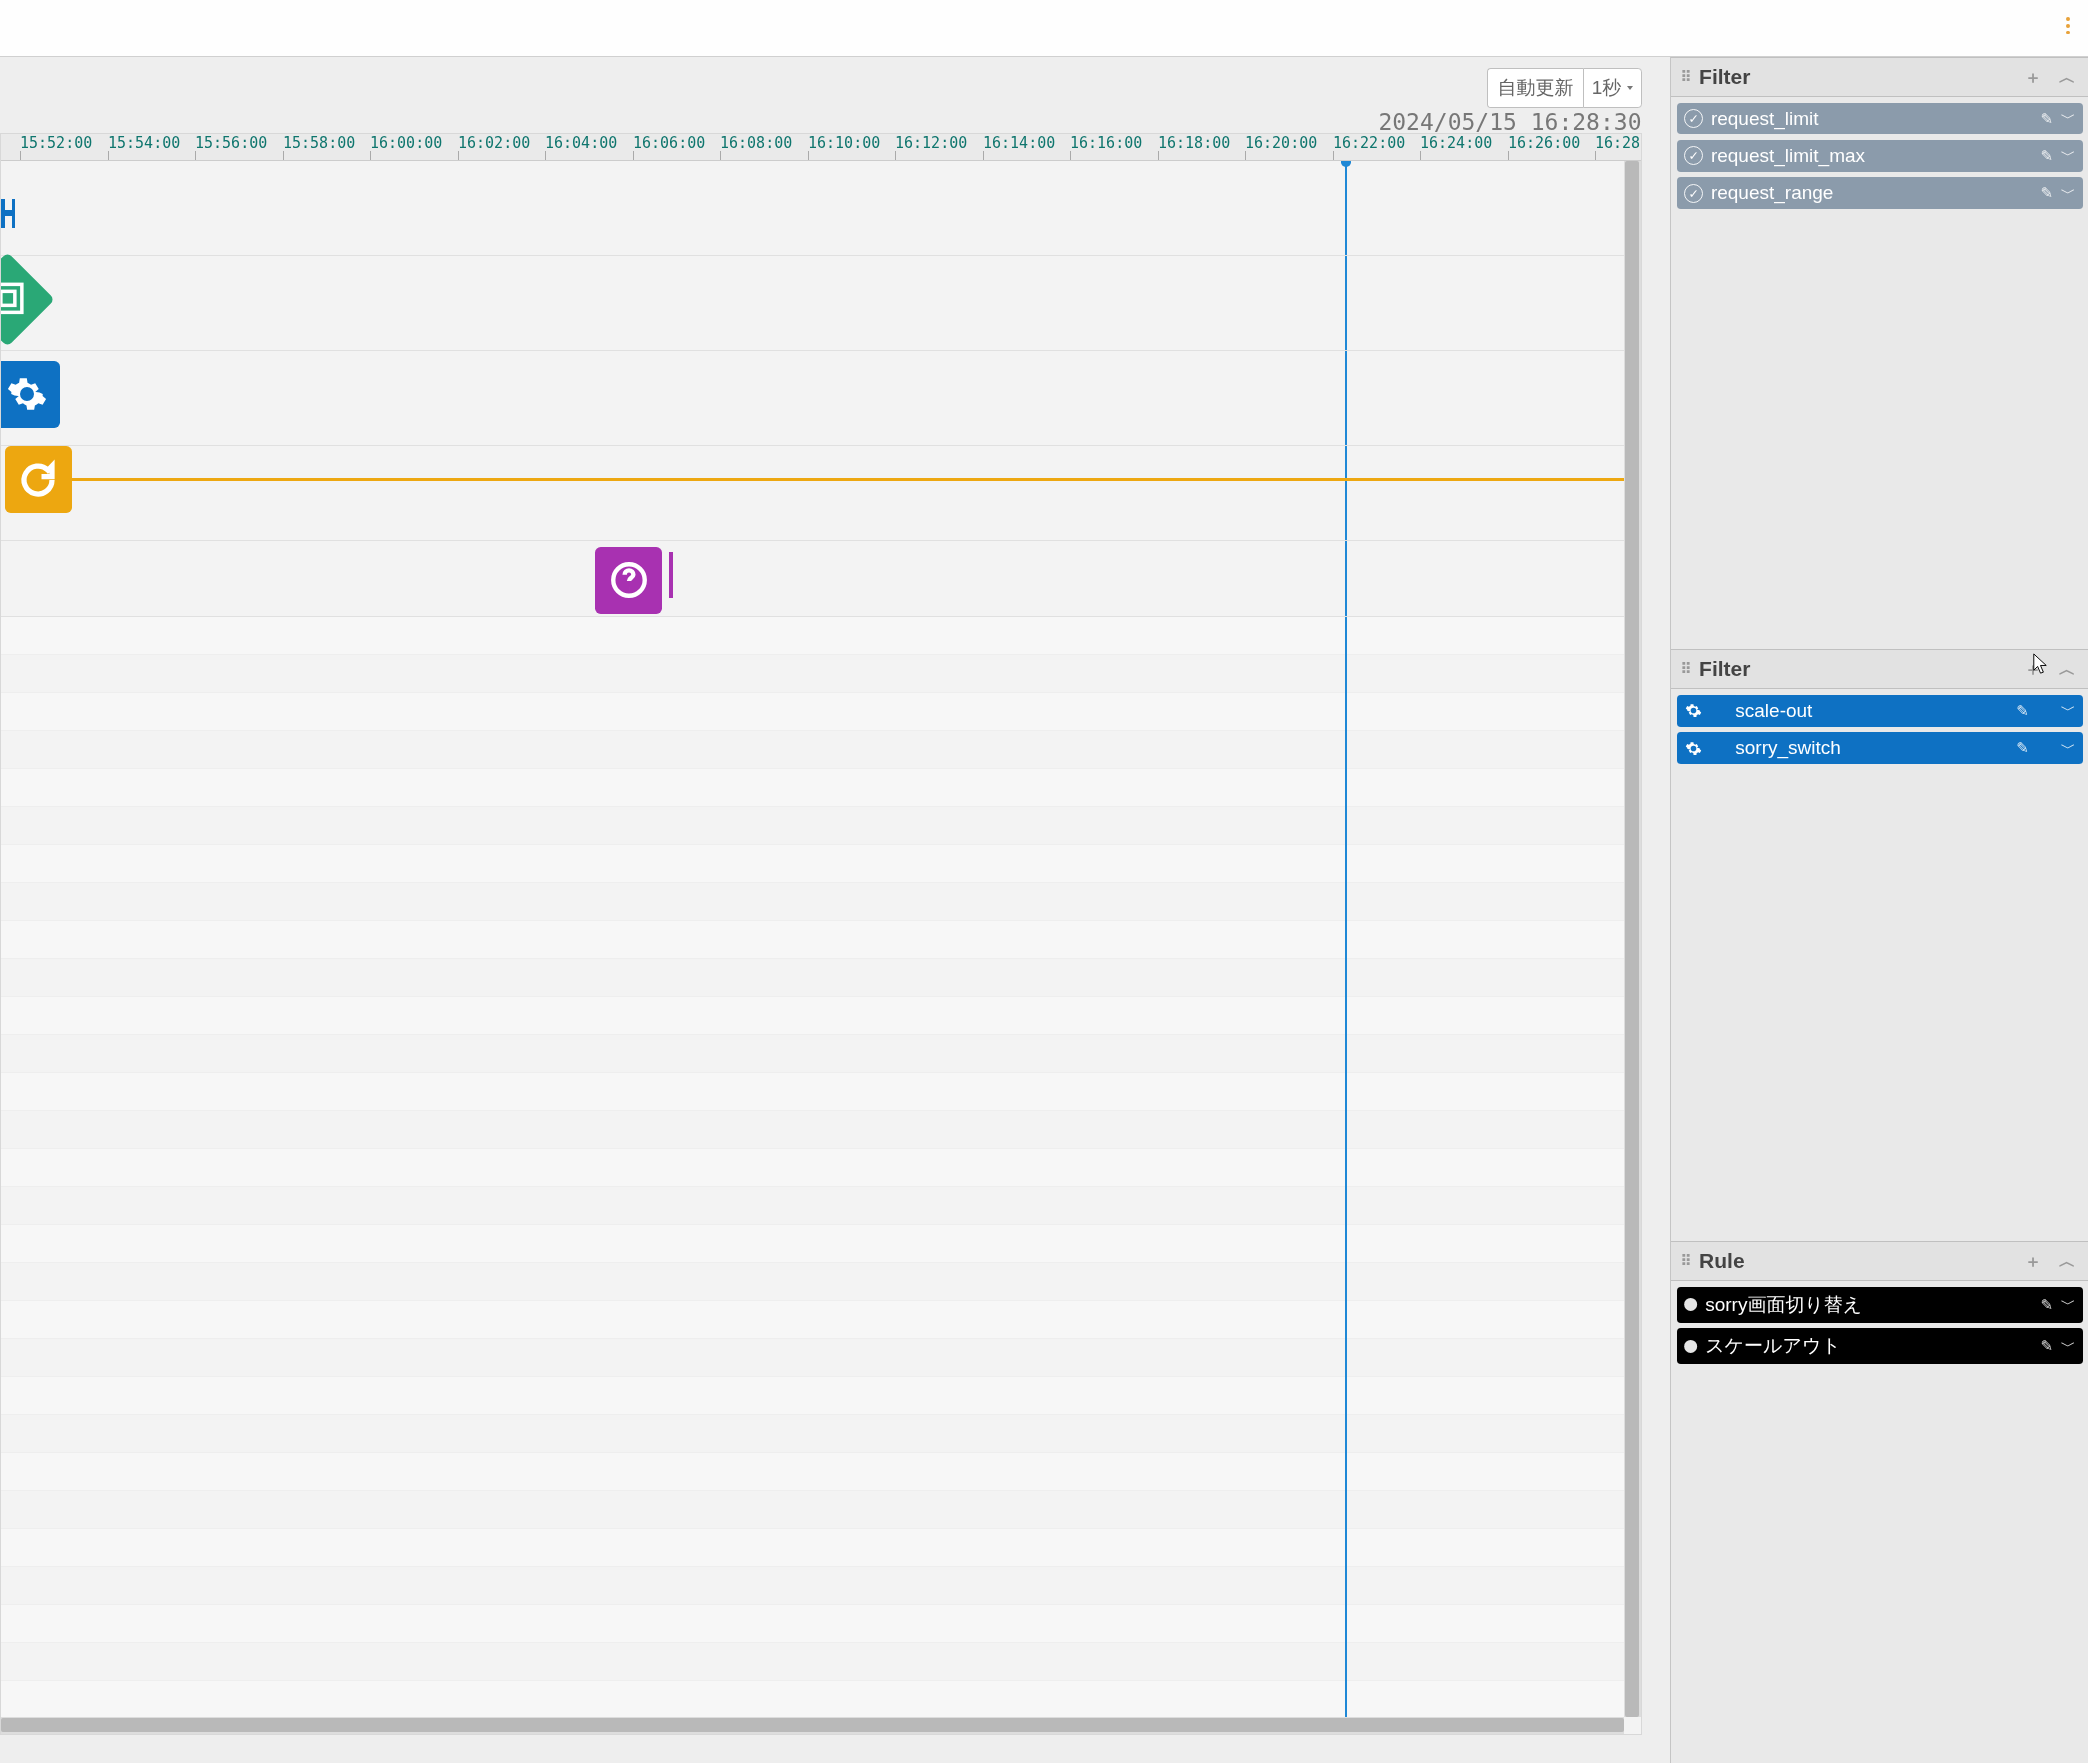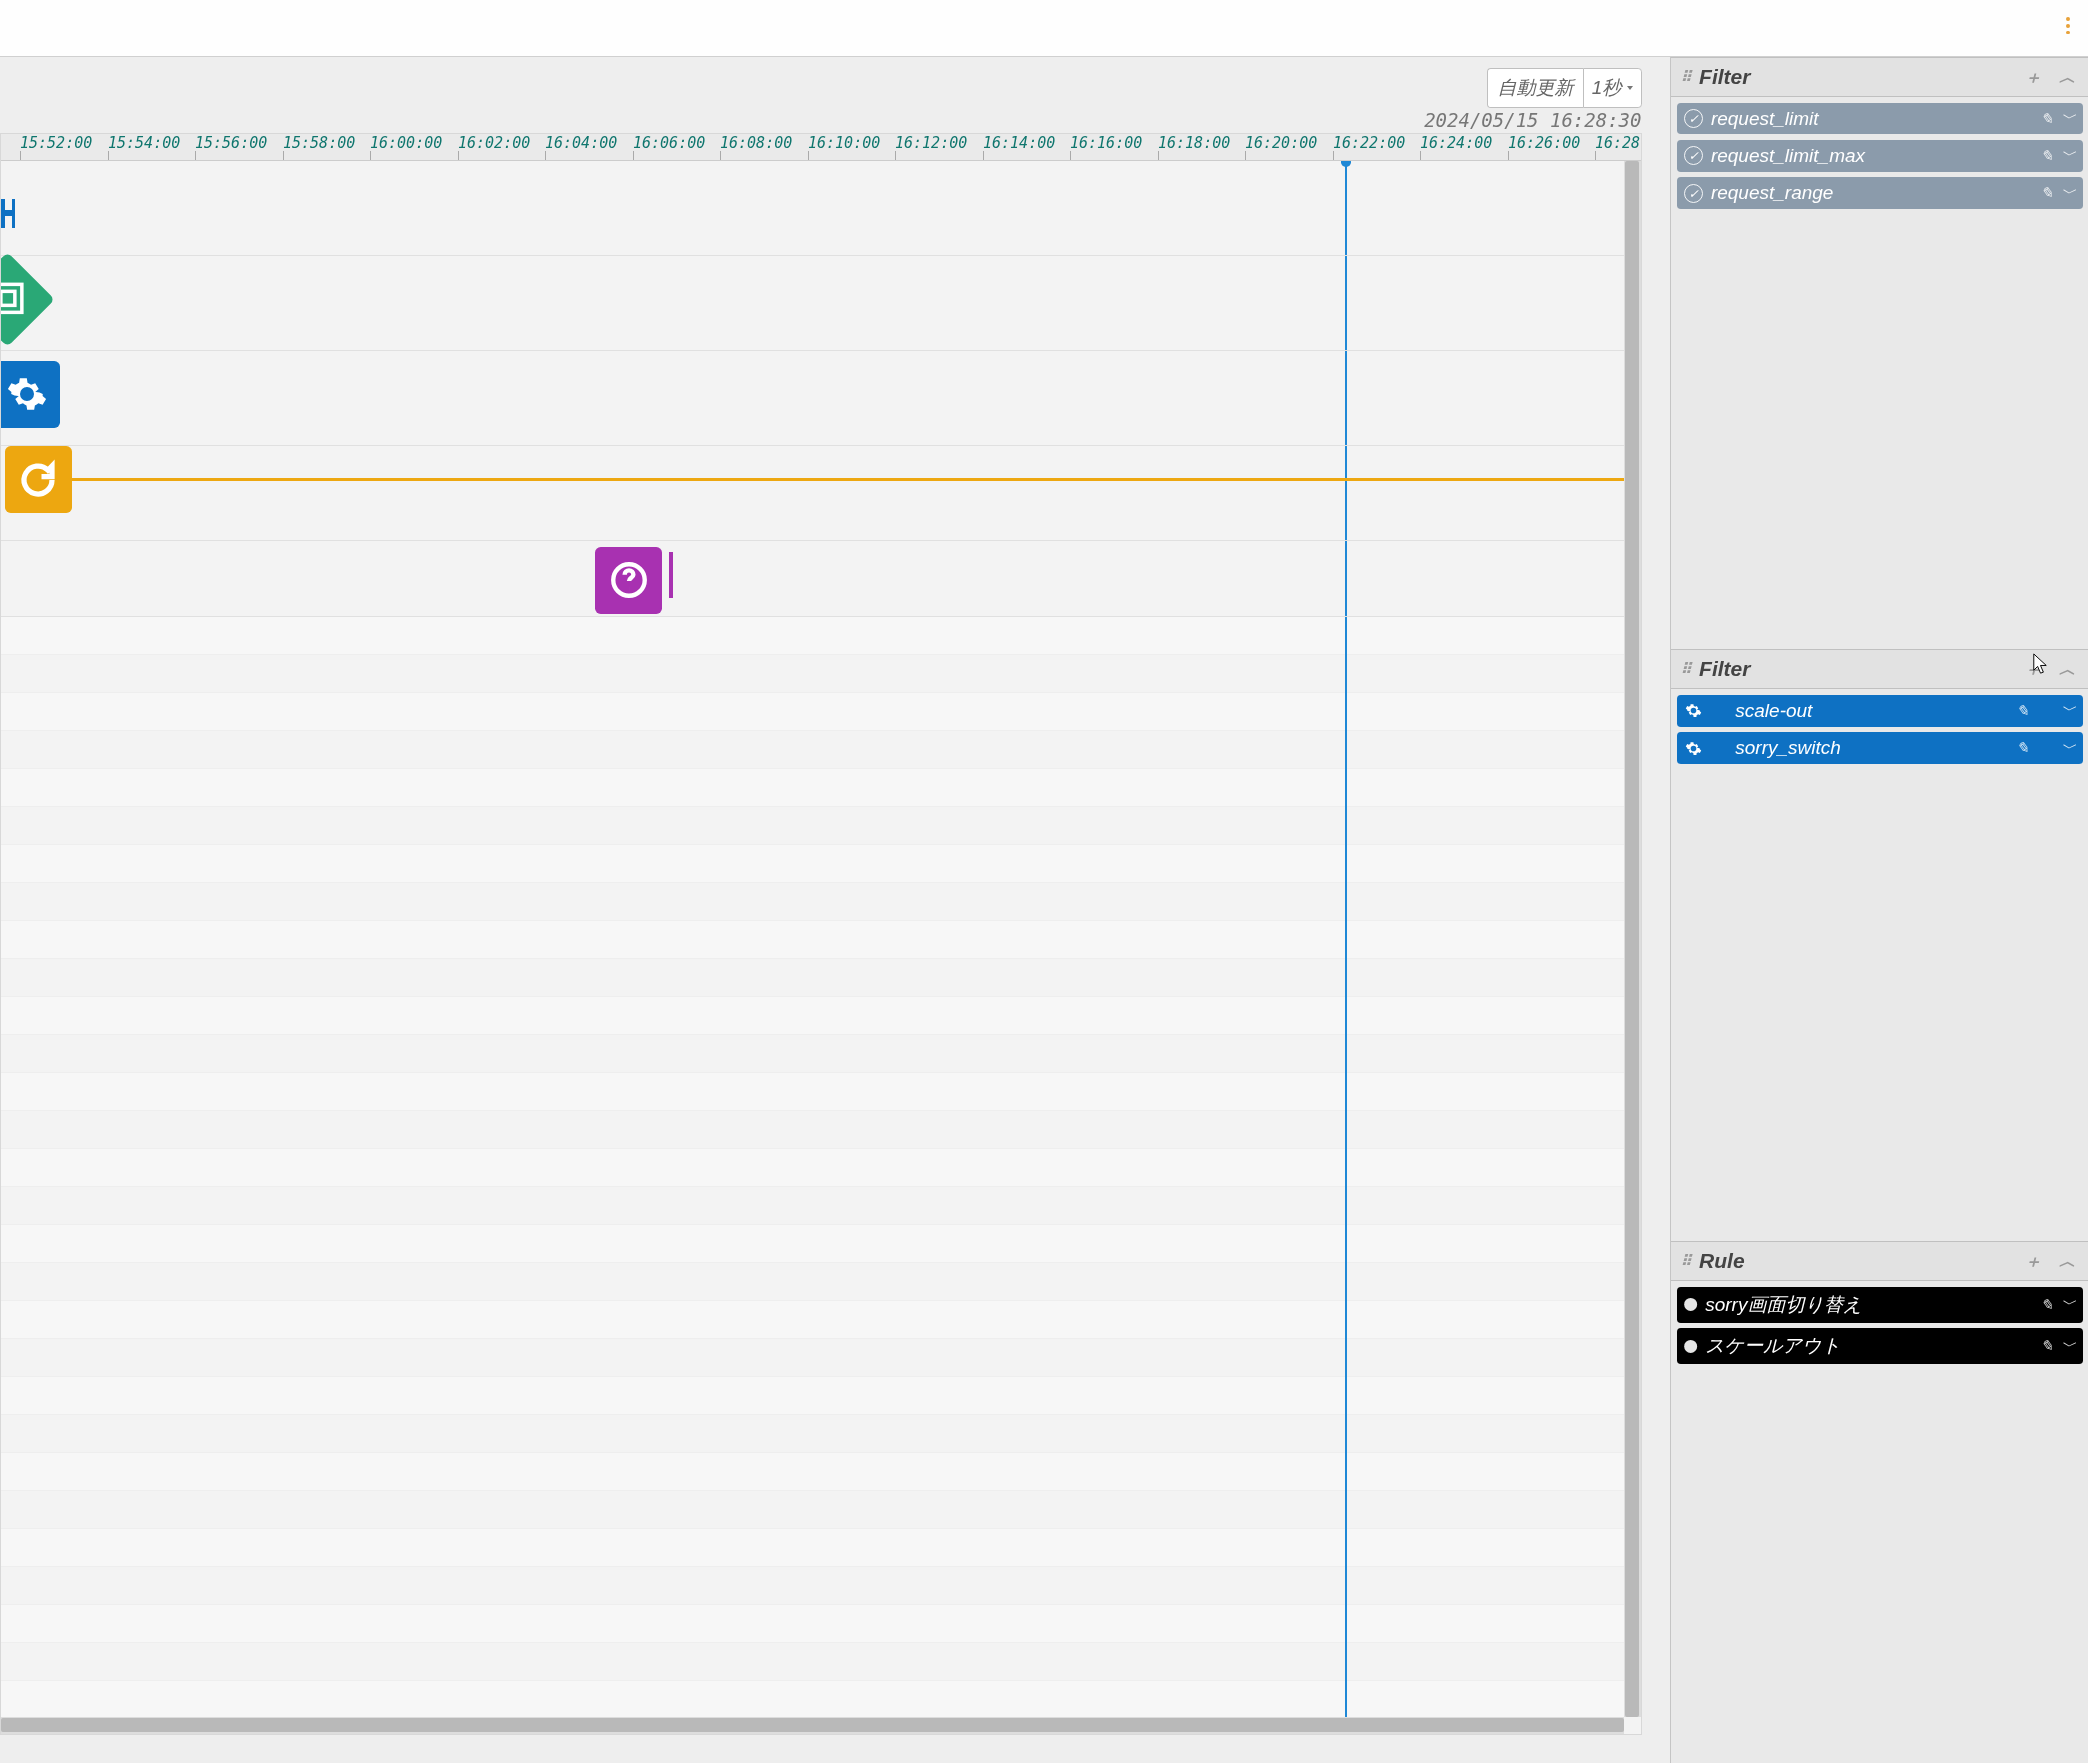--- a/index.html
+++ b/index.html
@@ -2,31 +2,31 @@
 <html style="font-size:15px"><head>
 <meta charset="utf-8">
 <style>
 * { box-sizing: border-box; margin: 0; padding: 0; font-family: 'Segoe UI', Meiryo, sans-serif; }
 body { background: #f0f0f0; width: 2089px; height: 1763px; overflow: hidden; position: relative; }
 
 .top-bar { width: 100%; height: 57px; background: #fefefe; border-bottom: 1px solid #d0d0d0; position: relative; }
 .top-bar .kebab { position: absolute; right: 9.5px; top: 14.3px; width: 23px; height: 23px; display: flex; flex-direction: column; align-items: center; justify-content: center; gap: 2.9px; cursor: pointer; }
 .top-bar .kebab span { width: 3.8px; height: 3.8px; border-radius: 50%; background: #e8a23a; }
 
-.main-row { display: flex; height: calc(100% - 57px); font-style: italic; }
+.main-row { display: flex; height: calc(100% - 57px); }
 .timeline-area { flex: 1; position: relative; background: #eeeeee; border-right: 1px solid #c5c5c5; }
 .side-area { width: 418px; background: #e9e9e9; display: flex; flex-direction: column; }
 
 
 .refresh-ctl { position: absolute; top: 11.4px; right: 28.5px; z-index: 5; display: flex; }
 .refresh-btn { background: #fff; border: 1px solid #bfbfbf; border-right: none; padding: 5.7px 9.5px; font-size: 19px; color: #666; cursor: pointer; border-radius: 3.8px 0 0 3.8px; }
 .interval-sel { background: #fff; border: 1px solid #bfbfbf; padding: 5.7px 7.6px; font-size: 19px; color: #666; display: flex; align-items: center; gap: 5.7px; border-radius: 0 3.8px 3.8px 0; cursor: pointer; }
 .interval-sel .caret { width: 0; height: 0; border-left: 3.8px solid transparent; border-right: 3.8px solid transparent; border-top: 4.8px solid #777; }
 
-.now-label { position: absolute; top: 52px; right: 28.5px; font-size: 19px; color: #777; font-family: ui-monospace, Consolas, monospace; }
+.now-label { position: absolute; top: 52px; right: 28.5px; font-size: 23px; color: #777; font-family: ui-monospace, Consolas, monospace; }
 
 .timeline-inner { position: absolute; top: 76px; left: 0; right: 28.5px; bottom: 28.5px; background: #f3f3f3; border: 1px solid #d8d8d8; }
 
 
 .ruler { height: 27px; background: #eaeaea; border-bottom: 1px solid #ccc; position: relative; overflow: hidden; }
 .tick { position: absolute; top: 0; font-size: 15px; color: #0f766e; font-family: ui-monospace, Consolas, monospace; white-space: nowrap; }
 .tick::before { content: ''; position: absolute; left: 0; top: 17px; width: 1px; height: 9.5px; background: #aaa; }
 
 .lanes { position: absolute; top: 27px; left: 0; right: 17px; bottom: 17px; overflow: hidden; }
 .lane { height: 95px; border-bottom: 1px solid #e0e0e0; position: relative; }

